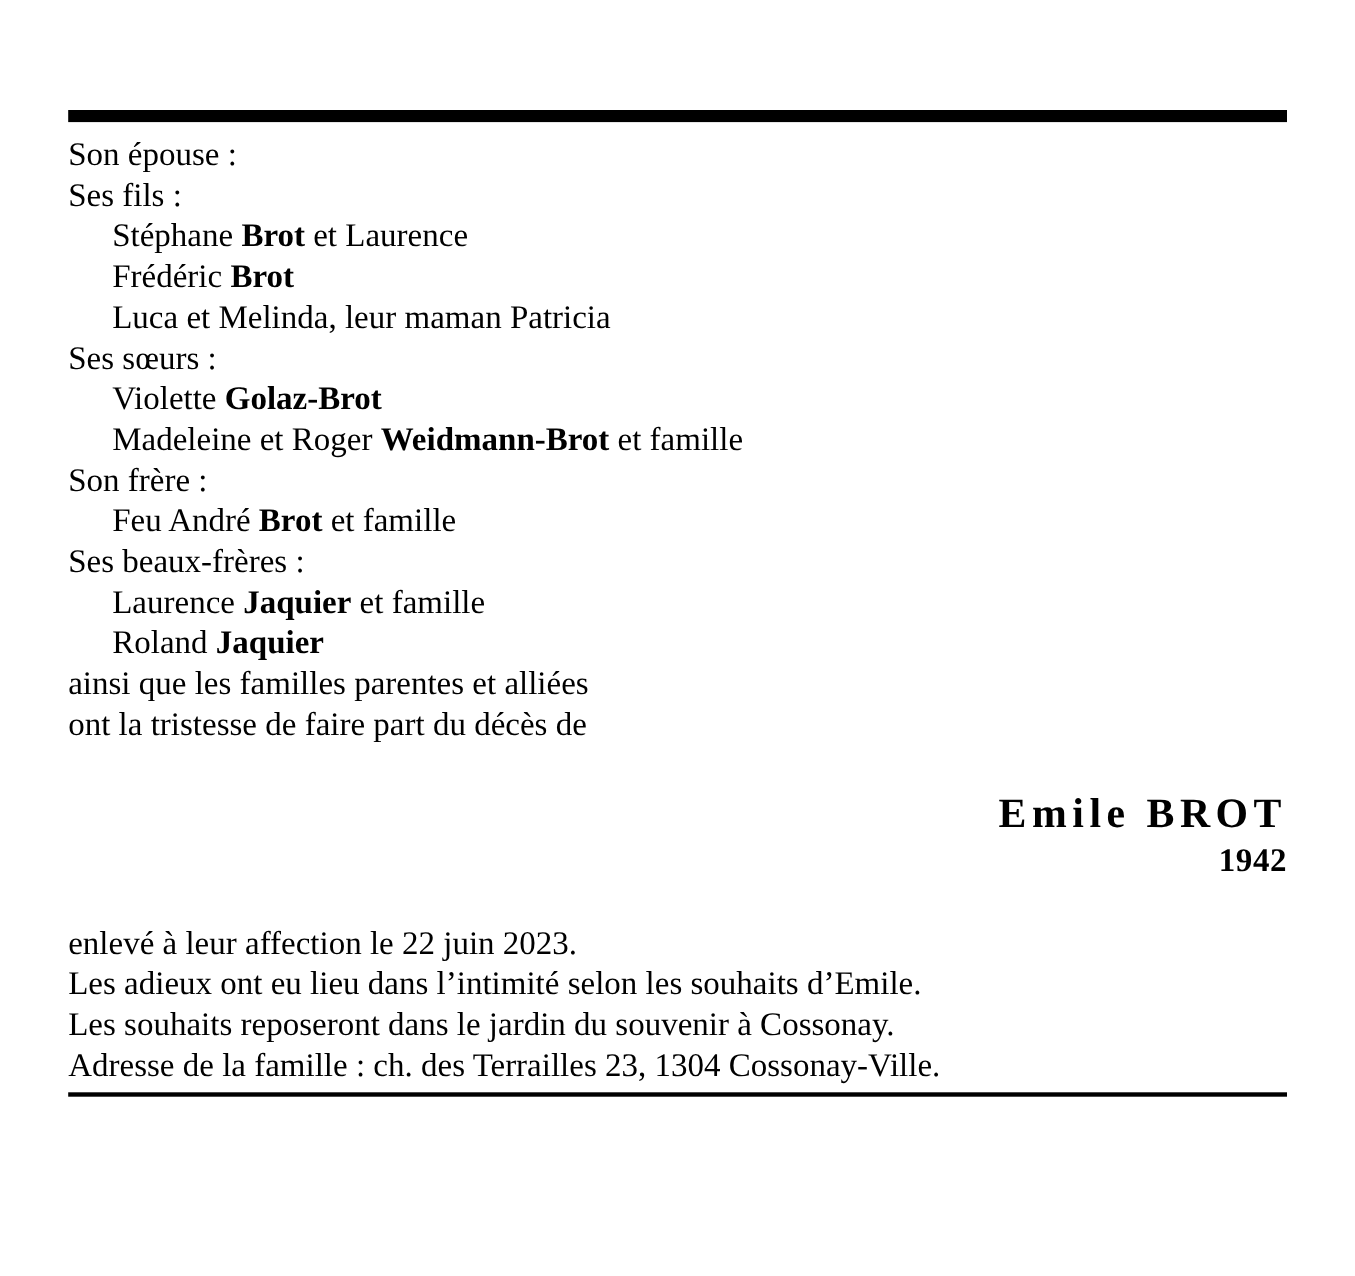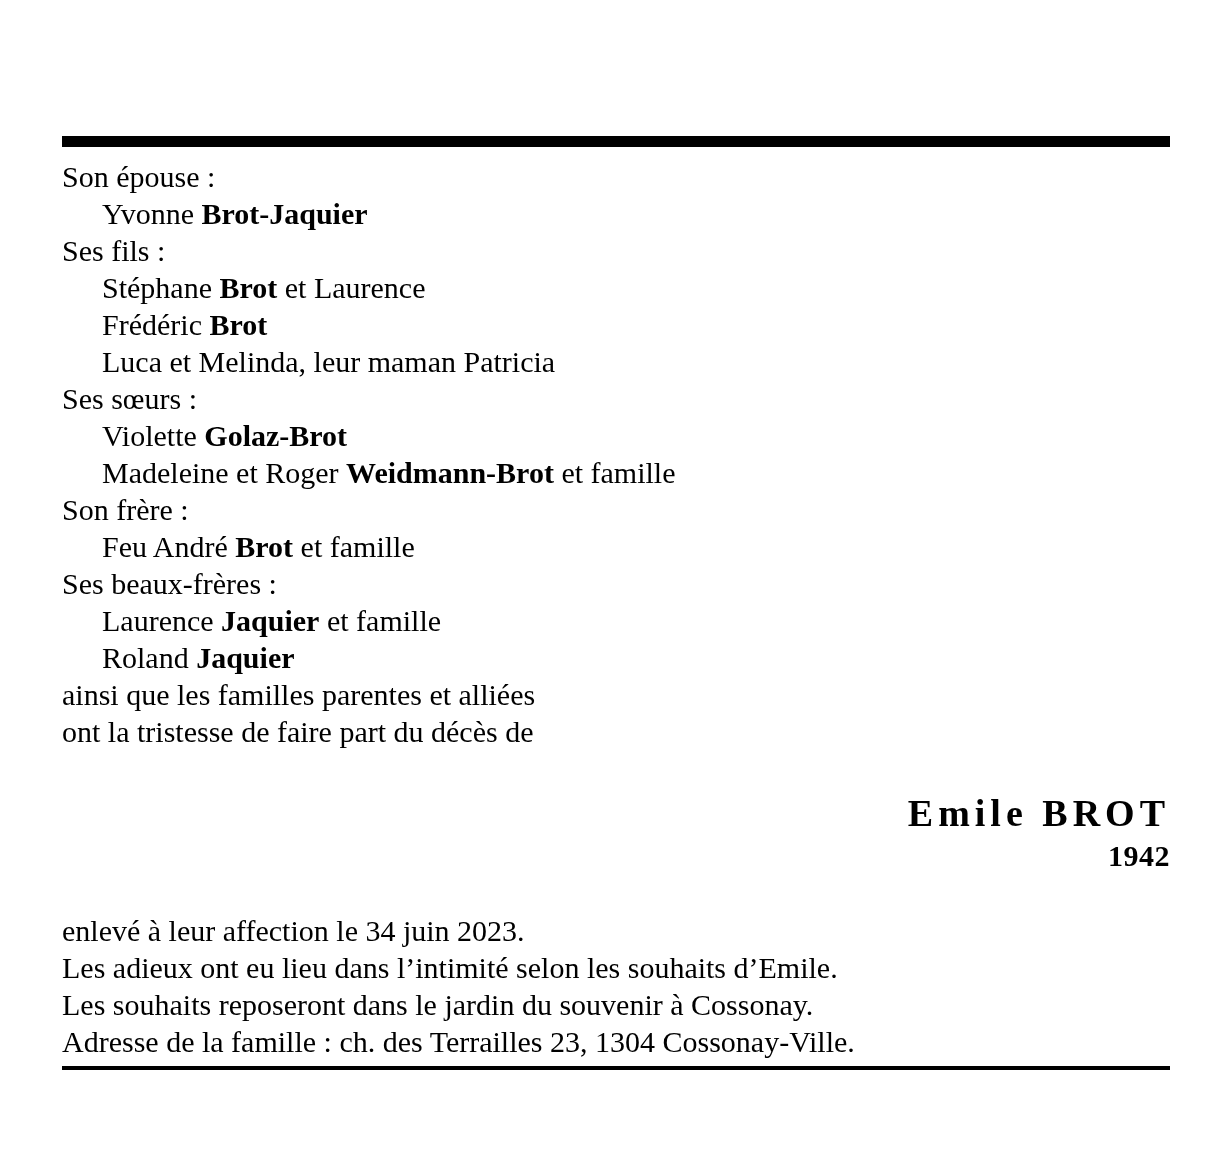--- a/index.html
+++ b/index.html
@@ -12,21 +12,20 @@
     height: 1160px;
     font-family: "Liberation Serif", "DejaVu Serif", serif;
     color: #000000;
     overflow: hidden;
   }
   .notice {
     position: absolute;
     left: 62px;
     top: 100px;
     width: 1108px;
-    margin-top: 36px;
   }
   .rule-top {
     height: 11px;
     background: #000000;
     width: 100%;
   }
   .rule-bottom {
     height: 4px;
     background: #000000;
     width: 100%;
@@ -70,21 +69,20 @@
 </style>
 </head>
 <body>
 
 <div class="notice">
 
   <div class="rule-top"></div>
 
   <div class="body-block">
       <div class="line"><span>Son épouse :</span></div>
-      <div class="line indent"><span>Yvonne </span><b>Brot-Jaquier</b></div>
       <div class="line"><span>Ses fils :</span></div>
       <div class="line indent"><span>Stéphane </span><b>Brot</b><span> et Laurence</span></div>
       <div class="line indent"><span>Frédéric </span><b>Brot</b></div>
       <div class="line indent"><span>Luca et Melinda, leur maman Patricia</span></div>
       <div class="line"><span>Ses sœurs :</span></div>
       <div class="line indent"><span>Violette </span><b>Golaz-Brot</b></div>
       <div class="line indent"><span>Madeleine et Roger </span><b>Weidmann-Brot</b><span> et famille</span></div>
       <div class="line"><span>Son frère :</span></div>
       <div class="line indent"><span>Feu André </span><b>Brot</b><span> et famille</span></div>
       <div class="line"><span>Ses beaux-frères :</span></div>
@@ -93,21 +91,21 @@
       <div class="line"><span>ainsi que les familles parentes et alliées</span></div>
       <div class="line"><span>ont la tristesse de faire part du décès de</span></div>
     </div>
 
   <div class="deceased-block">
     <div class="deceased-name">Emile  BROT</div>
     <div class="deceased-year">1942</div>
   </div>
 
   <div class="closing-block">
-      <div class="line">enlevé à leur affection le 34 juin 2023.</div>
+      <div class="line">enlevé à leur affection le 22 juin 2023.</div>
       <div class="line">Les adieux ont eu lieu dans l’intimité selon les souhaits d’Emile.</div>
       <div class="line">Les souhaits reposeront dans le jardin du souvenir à Cossonay.</div>
       <div class="line">Adresse de la famille : ch. des Terrailles 23, 1304 Cossonay-Ville.</div>
     </div>
 
   <div class="rule-bottom"></div>
 
 </div>
 
 </body></html>

